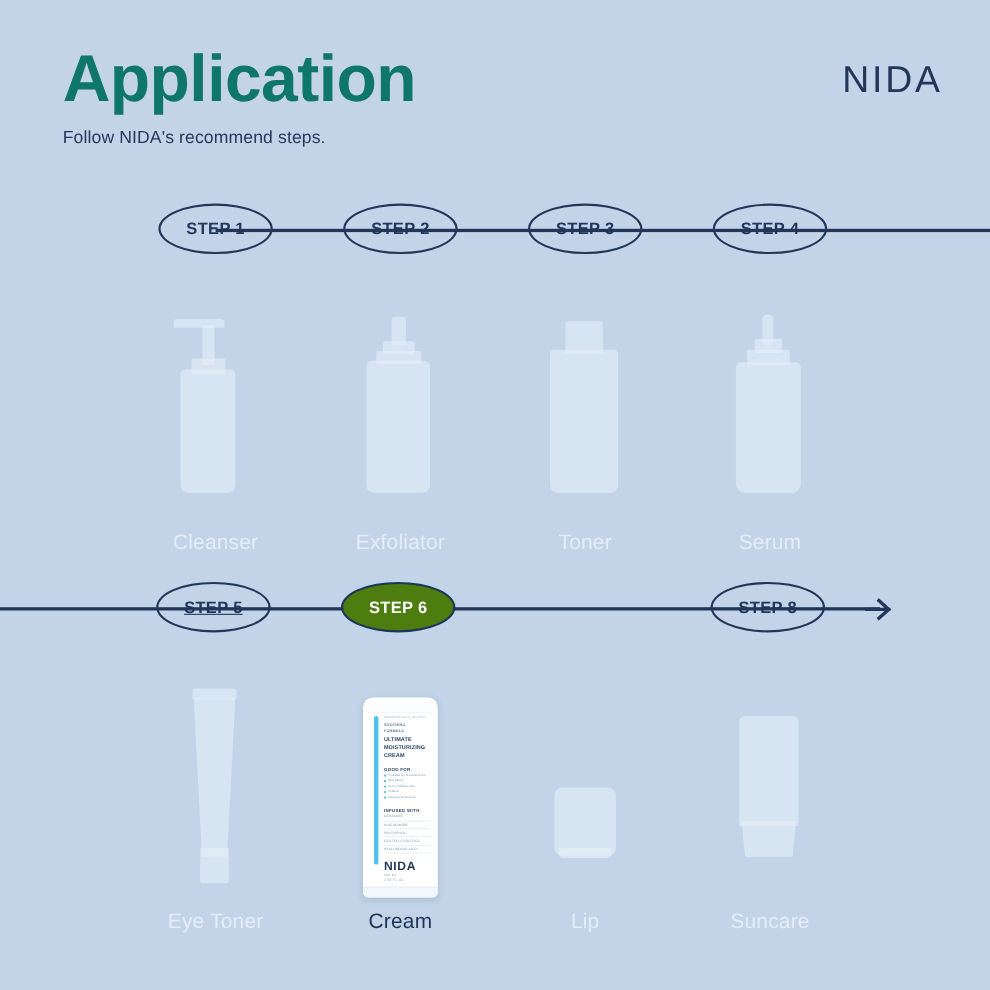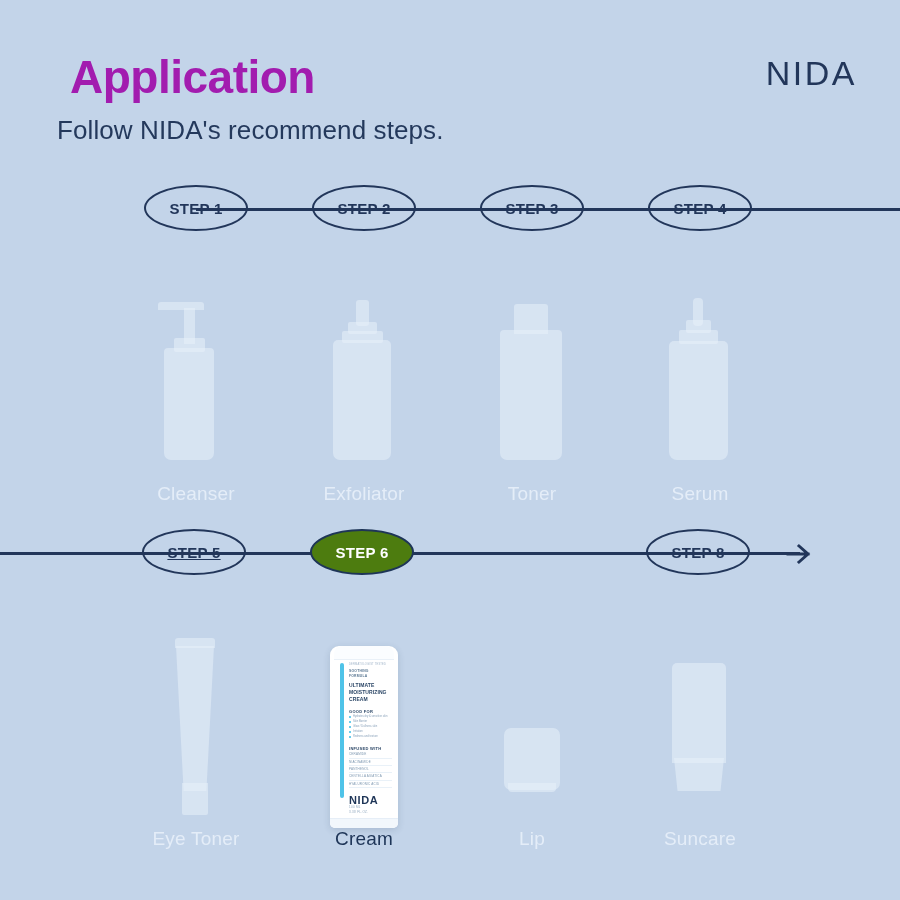--- a/index.html
+++ b/index.html
@@ -23,29 +23,29 @@
   }
 
   
   .header {
     position: absolute;
     left: 57px;
     top: 40px;
     width: 800px;
   }
   .title {
-    font-size: 46px;
-    font-weight: bold;
-    color: #a21caf;
+    font-size: 60px;
+    font-weight: bold;
+    color: #0f766e;
     letter-spacing: -0.5px;
     line-height: 1.05;
-    margin: 13px;
+    margin: 0;
   }
   .subtitle {
-    font-size: 26px;
+    font-size: 16px;
     color: #24395c;
     margin-top: 14px;
     letter-spacing: 0.1px;
   }
   .brand-logo {
     position: absolute;
     right: 0px;
     top: 14px;
     font-size: 34px;
     font-weight: 400;
@@ -116,21 +116,21 @@
   }
   .product-art {
     position: relative;
     width: 168px;
     height: 195px;
   }
   .product-label {
     font-size: 19px;
     color: #e4edf8;
     letter-spacing: 0.2px;
-    margin-top: 0;
+    margin-top: 12px;
     text-align: right;
   }
   .product-cell.active .product-label {
     color: #1e3557;
   }
 
   
   .ghost {
     position: absolute;
     background: #e8f0fa;

